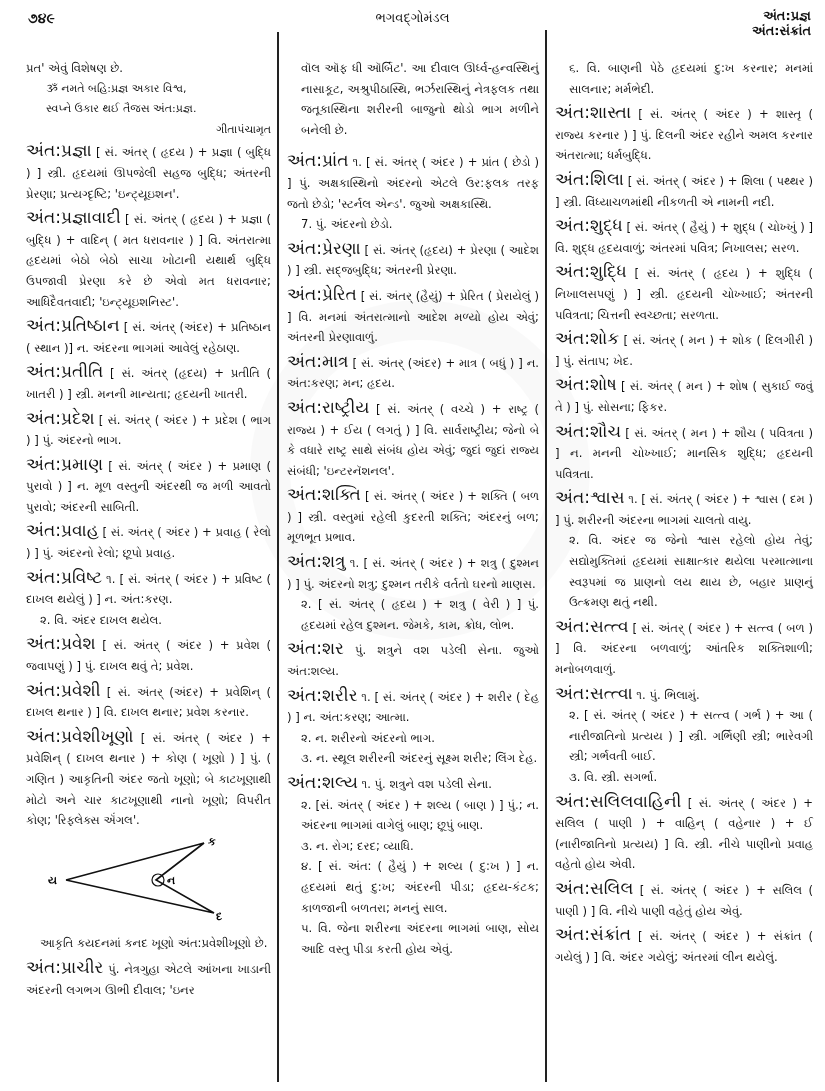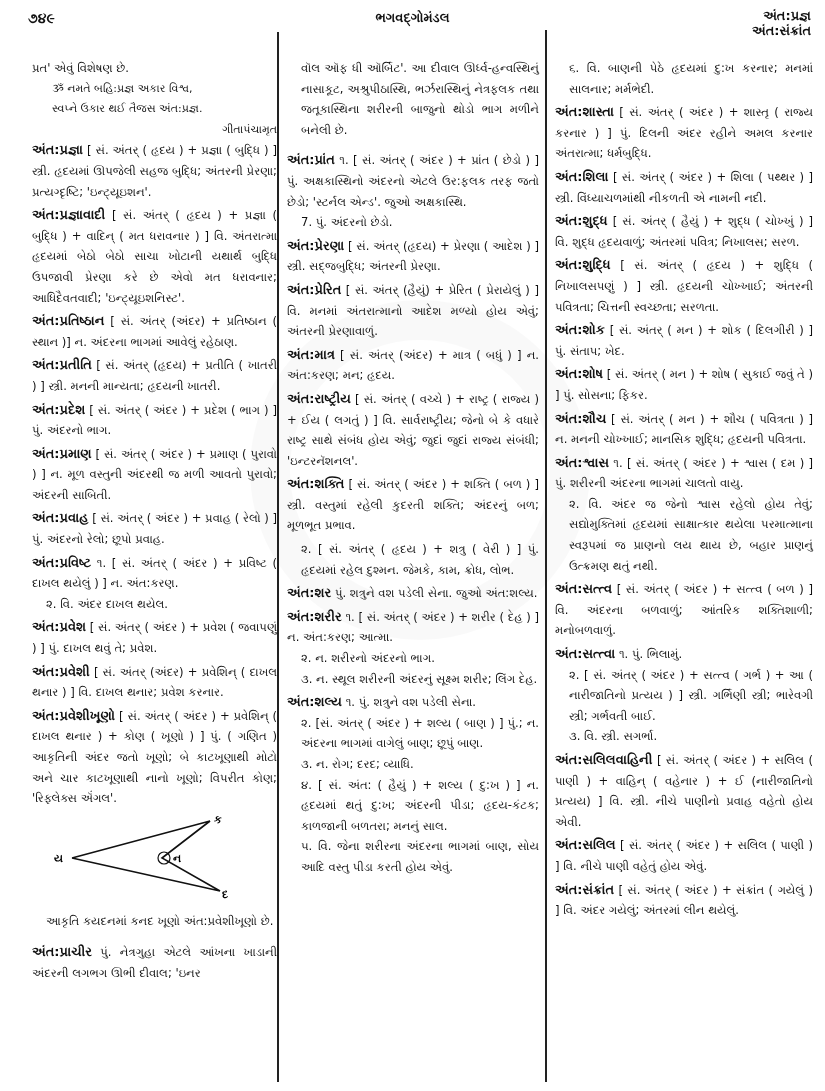--- a/index.html
+++ b/index.html
@@ -2,31 +2,31 @@
 <html><head>
 <meta charset="utf-8">
 <style>
   html, body { margin: 0; padding: 0; background: #ffffff; }
   body {
     width: 825px; height: 1091px; position: relative; overflow: hidden;
     font-family: "DejaVu Sans", sans-serif; color: #111;
   }
   .header { position: absolute; top: 8px; left: 0; width: 825px; height: 36px; }
   .page-no { position: absolute; left: 28px; top: 2px; font-size: 14px; font-weight: bold; }
-  .running-title { position: absolute; left: 0; width: 825px; top: 2px; text-align: center; font-size: 13px; font-weight: bold; }
+  .running-title { position: absolute; left: 0; width: 825px; top: 2px; text-align: center; font-size: 13px; font-weight: normal; }
   .guide { position: absolute; right: 14px; top: 0; text-align: right; font-size: 13px; font-weight: bold; line-height: 15px; }
   .col { position: absolute; top: 58px; font-size: 11.6px; line-height: 20.6px; }
-  .col1 { left: 32px; width: 245px; }
+  .col1 { left: 26px; width: 245px; }
   .col2 { left: 287px; width: 252px; }
   .col3 { left: 555px; width: 258px; }
   .rule { position: absolute; width: 1.5px; background: #222; }
   .rule1 { left: 277px; top: 32px; height: 1050px; }
   .rule2 { left: 545px; top: 30px; height: 1052px; }
   .entry { margin: 0 0 3px 0; text-align: justify; }
-  .hw { font-weight: bold; font-size: 13px; }
+  .hw { font-weight: normal; font-size: 17px; }
   .sense { display: block; padding-left: 14px; text-align: justify; }
   .plain { display: block; text-align: justify; }
   .quote { display: block; padding-left: 20px; font-size: 11px; }
   .quote-src { display: block; text-align: right; font-size: 11px; }
   .diagram { display: block; margin: 4px 0 6px 0; }
   .watermark { position: absolute; left: 250px; top: 300px; width: 340px; height: 340px; border-radius: 50%;
     border: 40px solid rgba(0,0,0,0.025); box-sizing: border-box; pointer-events: none; }
 </style>
 </head>
 <body>
@@ -85,21 +85,21 @@
       <div class="plain"><span class="hw">અંત:પ્રવેશીખૂણો</span><span> [ સં. અંતર્ ( અંદર ) + પ્રવેશિન્ ( દાખલ થનાર ) + કોણ ( ખૂણો ) ] પું. ( ગણિત ) આકૃતિની અંદર જતો ખૂણો; બે કાટખૂણાથી મોટો અને ચાર કાટખૂણાથી નાનો ખૂણો; વિપરીત કોણ; 'રિફ્લેક્સ ઍંગલ'.</span></div>
     </div>
     <div class="diagram"><svg width="240" height="86" viewBox="0 0 240 86" xmlns="http://www.w3.org/2000/svg">
         <polyline points="40,45 178,8 130,45 188,78 40,45" fill="none" stroke="#111" stroke-width="1.6"></polyline>
         <circle cx="132" cy="45" r="6" fill="none" stroke="#111" stroke-width="1.2"></circle>
         <text x="22" y="49" font-size="11" font-weight="bold" font-family="DejaVu Sans, sans-serif">ય</text>
         <text x="182" y="10" font-size="11" font-weight="bold" font-family="DejaVu Sans, sans-serif">ક</text>
         <text x="141" y="49" font-size="11" font-weight="bold" font-family="DejaVu Sans, sans-serif">ન</text>
         <text x="190" y="85" font-size="11" font-weight="bold" font-family="DejaVu Sans, sans-serif">દ</text>
       </svg></div>
-    <span class="sense" style="margin-bottom: 10px;">આકૃતિ કયદનમાં કનદ ખૂણો અંત:પ્રવેશીખૂણો છે.</span>
+    <span class="sense" style="margin-bottom: 3px;">આકૃતિ કયદનમાં કનદ ખૂણો અંત:પ્રવેશીખૂણો છે.</span>
     <div class="entry">
       <div class="plain"><span class="hw">અંત:પ્રાચીર</span><span> પું. નેત્રગુહા એટલે આંખના ખાડાની અંદરની લગભગ ઊભી દીવાલ; 'ઇનર</span></div>
     </div>
   </div>
 <div class="col col2">
     <span class="sense" style="margin-bottom: 10px;">વૉલ ઑફ ધી ઑર્બિટ'. આ દીવાલ ઊર્ધ્વ-હન્વસ્થિનું નાસાકૂટ, અશ્રુપીઠાસ્થિ, ભર્ઝરાસ્થિનું નેત્રફલક તથા જતૂકાસ્થિના શરીરની બાજુનો થોડો ભાગ મળીને બનેલી છે.</span>
     <div class="entry">
       <div class="plain"><span class="hw">અંત:પ્રાંત</span><span> ૧. [ સં. અંતર્ ( અંદર ) + પ્રાંત ( છેડો ) ] પું. અક્ષકાસ્થિનો અંદરનો એટલે ઉર:ફલક તરફ જતો છેડો; 'સ્ટર્નલ એન્ડ'. જુઓ અક્ષકાસ્થિ.</span></div>
       <span class="sense">7. પું. અંદરનો છેડો.</span>
     </div>
@@ -112,20 +112,21 @@
     <div class="entry">
       <div class="plain"><span class="hw">અંત:માત્ર</span><span> [ સં. અંતર્ (અંદર) + માત્ર ( બધું ) ] ન. અંત:કરણ; મન; હૃદય.</span></div>
     </div>
     <div class="entry">
       <div class="plain"><span class="hw">અંત:રાષ્ટ્રીય</span><span> [ સં. અંતર્ ( વચ્ચે ) + રાષ્ટ્ર ( રાજ્ય ) + ઈય ( લગતું ) ] વિ. સાર્વરાષ્ટ્રીય; જેનો બે કે વધારે રાષ્ટ્ર સાથે સંબંધ હોય એવું; જુદાં જુદાં રાજ્ય સંબંધી; 'ઇન્ટરનૅશનલ'.</span></div>
     </div>
     <div class="entry">
       <div class="plain"><span class="hw">અંત:શક્તિ</span><span> [ સં. અંતર્ ( અંદર ) + શક્તિ ( બળ ) ] સ્ત્રી. વસ્તુમાં રહેલી કુદરતી શક્તિ; અંદરનું બળ; મૂળભૂત પ્રભાવ.</span></div>
     </div>
     <div class="entry">
+      <div class="plain"><span class="hw">અંત:શત્રુ</span><span> ૧. [ સં. અંતર્ ( અંદર ) + શત્રુ ( દુશ્મન ) ] પું. અંદરનો શત્રુ; દુશ્મન તરીકે વર્તતો ઘરનો માણસ.</span></div>
       <span class="sense">૨. [ સં. અંતર્ ( હૃદય ) + શત્રુ ( વેરી ) ] પું. હૃદયમાં રહેલ દુશ્મન. જેમકે, કામ, ક્રોધ, લોભ.</span>
     </div>
     <div class="entry">
       <div class="plain"><span class="hw">અંત:શર</span><span> પું. શત્રુને વશ પડેલી સેના. જુઓ અંત:શલ્ય.</span></div>
     </div>
     <div class="entry">
       <div class="plain"><span class="hw">અંત:શરીર</span><span> ૧. [ સં. અંતર્ ( અંદર ) + શરીર ( દેહ ) ] ન. અંત:કરણ; આત્મા.</span></div>
       <span class="sense">૨. ન. શરીરનો અંદરનો ભાગ.</span>
       <span class="sense">૩. ન. સ્થૂલ શરીરની અંદરનું સૂક્ષ્મ શરીર; લિંગ દેહ.</span>
     </div>

